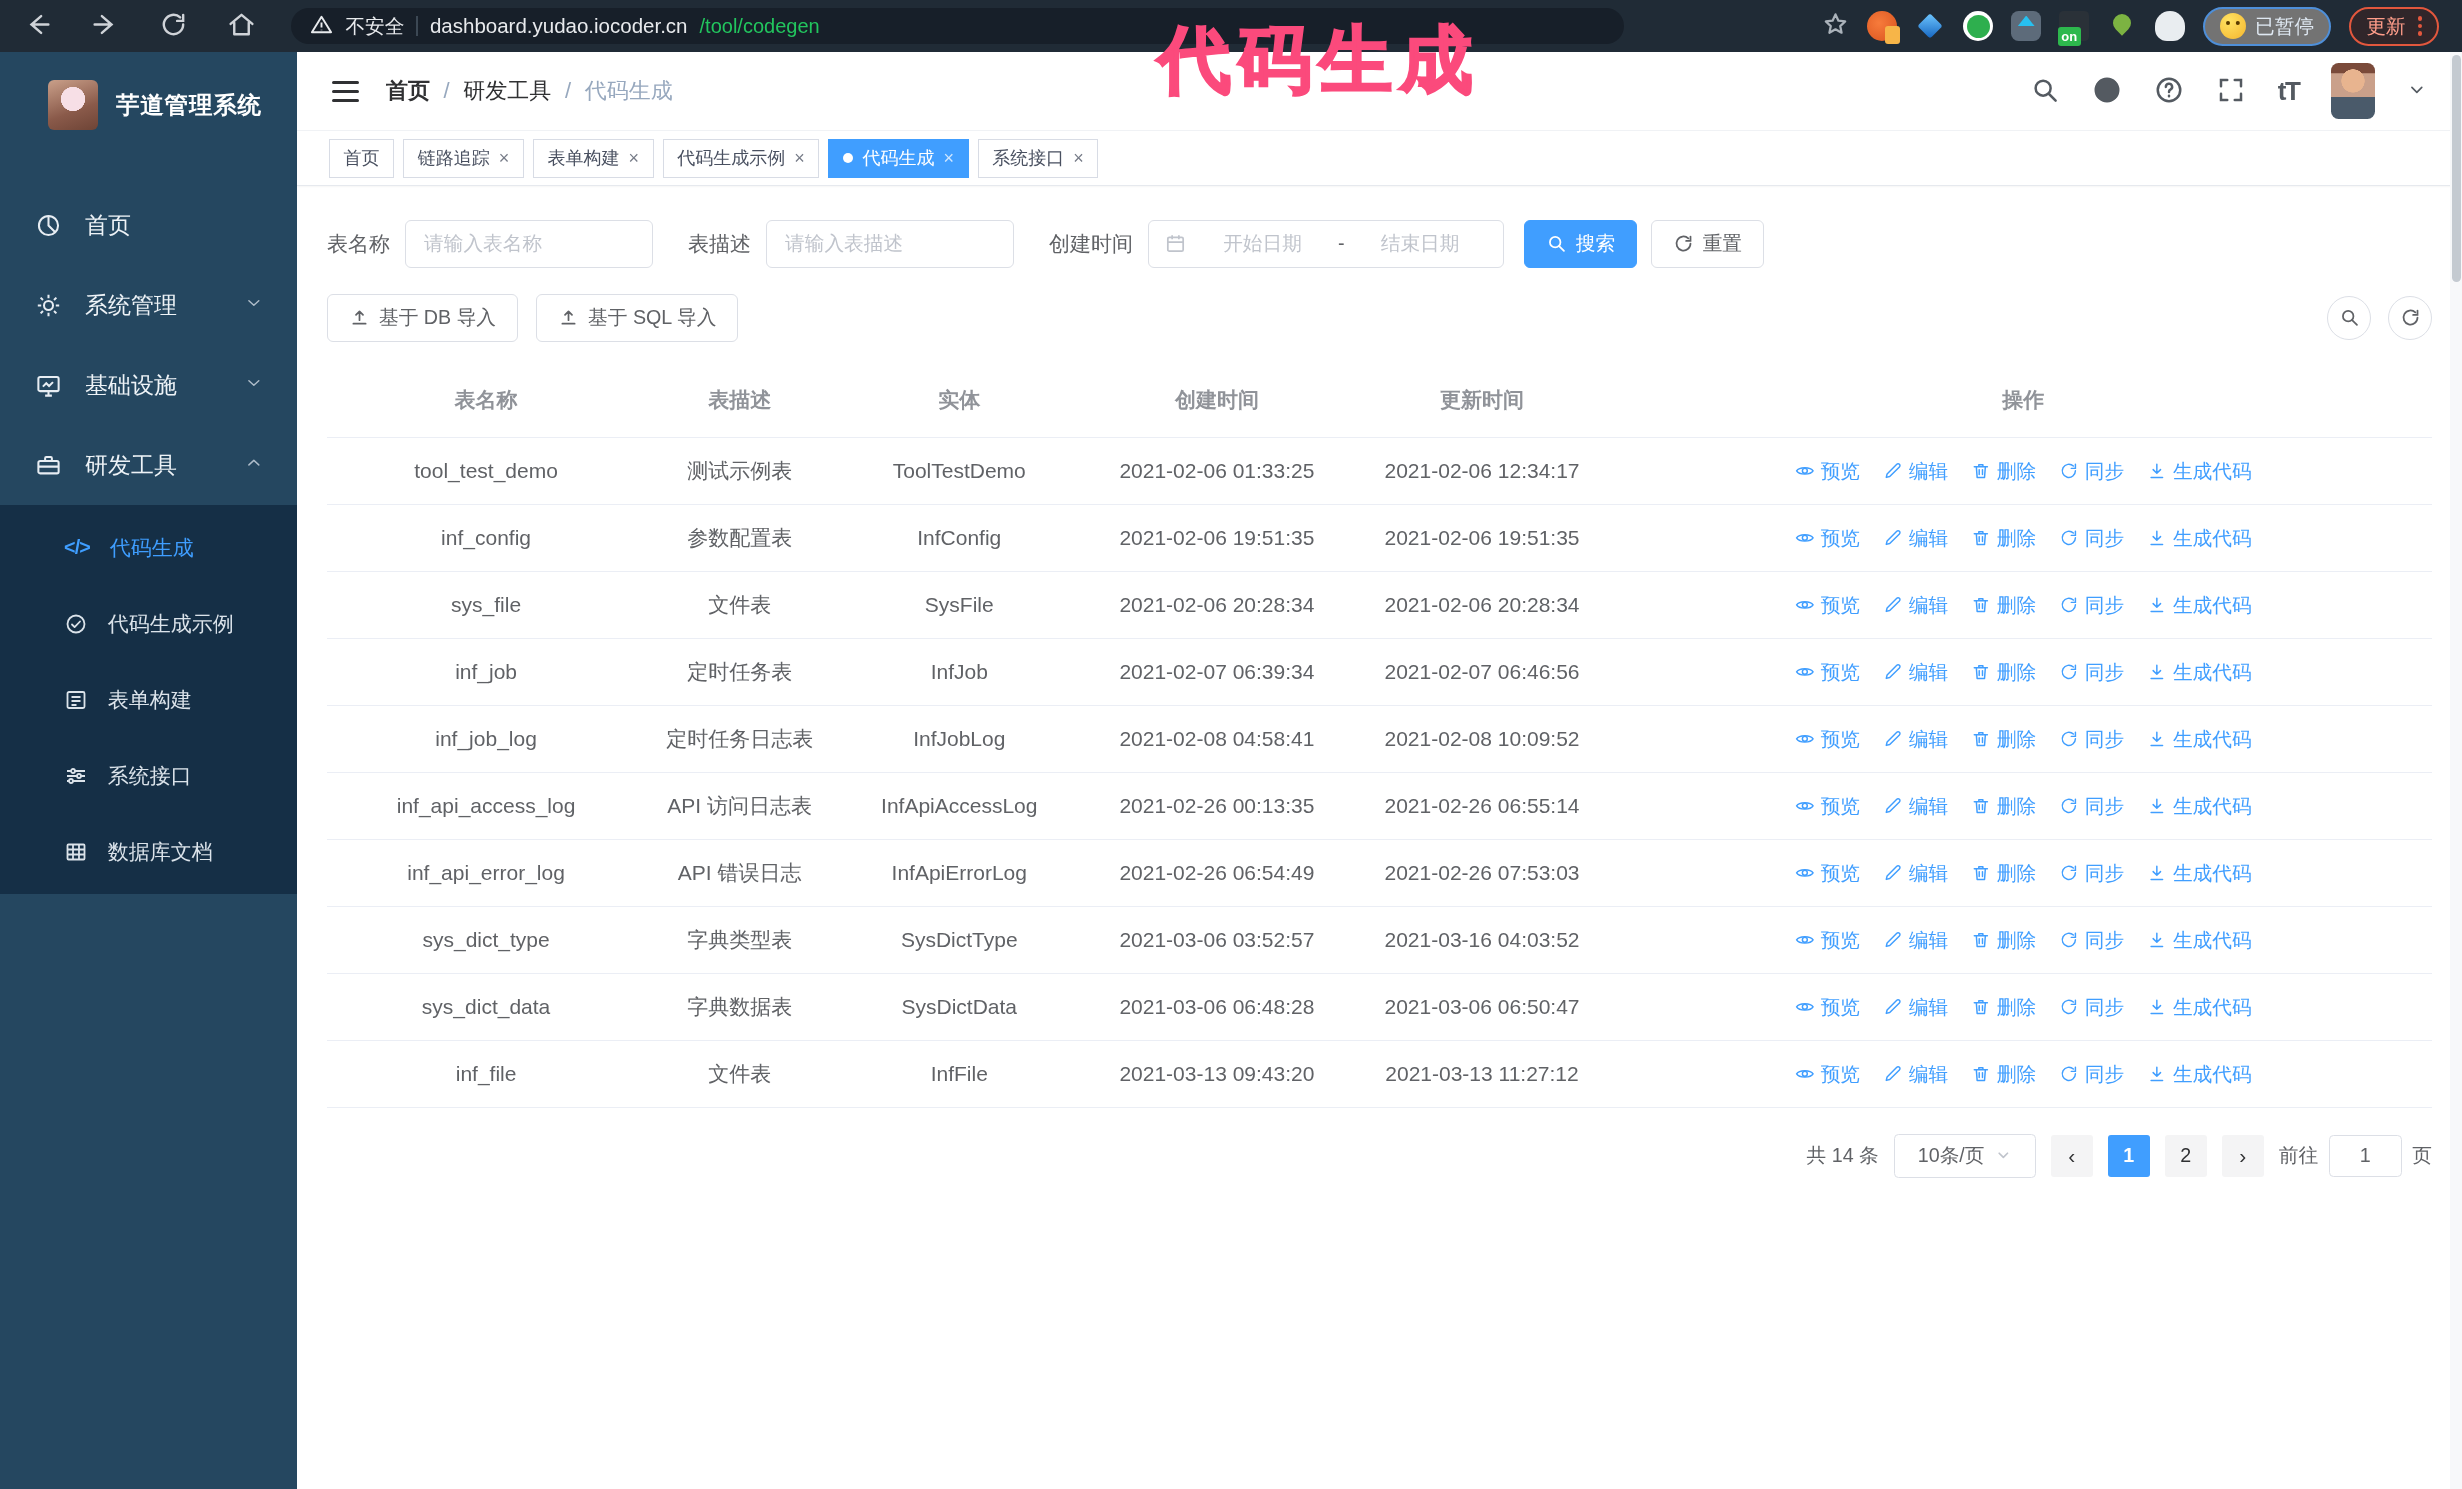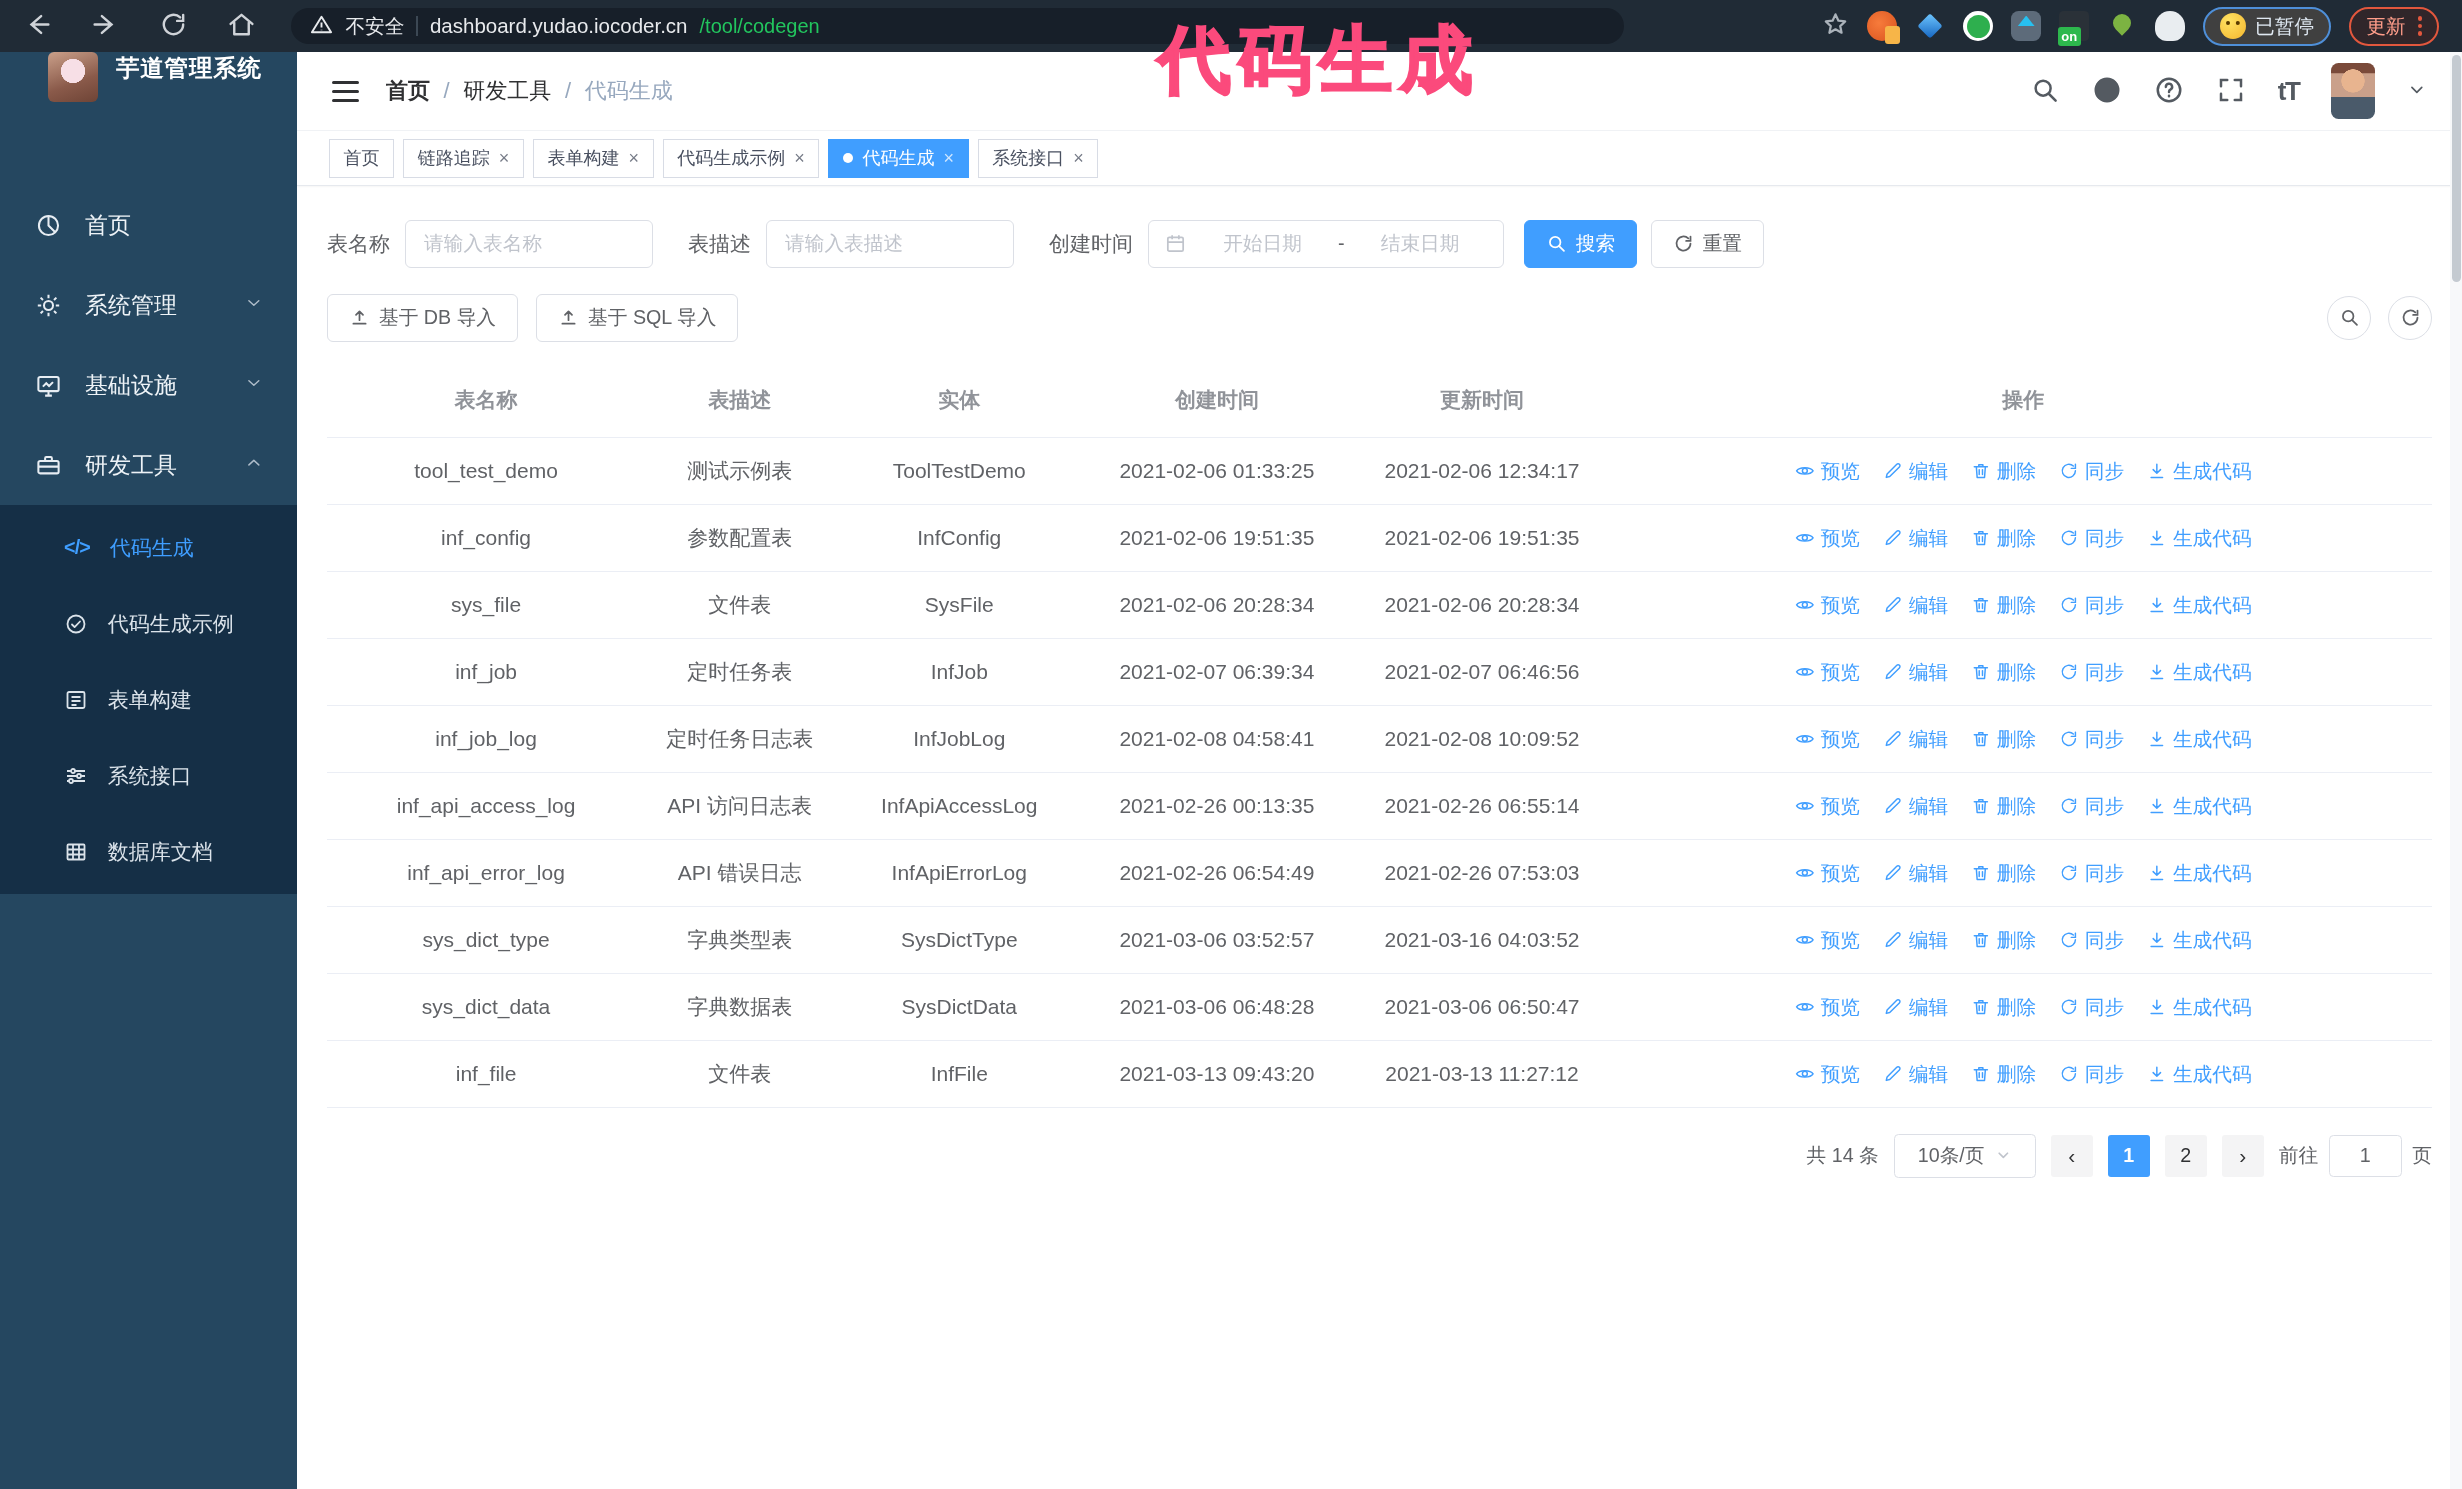--- a/index.html
+++ b/index.html
@@ -27,31 +27,31 @@
   .ext-3 { background:#fff; border-radius:50%; }
   .ext-3::after { content:""; position:absolute; left:3.8px; top:3.8px; width:23px; height:23px; border-radius:50%; background:#2eaf4e; }
   .ext-4 { background:#5d6b7a; }
   .ext-4::after { content:""; position:absolute; left:6.8px; top:4.5px; width:16.7px; height:10.6px; background:#27c0f0; clip-path:polygon(50% 0,100% 100%,0 100%); }
   .ext-5 { background:#2a3138; border-radius:4.5px; }
   .ext-5 .on-badge { position:absolute; left:-1.5px; bottom:-4.5px; background:#2db84d; color:#fff; font-size:13px; line-height:1; padding:3px 3.8px; border-radius:3px; font-weight:700; }
   .ext-6 { background:transparent; }
   .ext-6::after { content:""; position:absolute; left:6px; top:3px; width:18px; height:18px; background:#7cb342; border-radius:50% 50% 50% 0; transform:rotate(-45deg); }
   .ext-7 { background:#e9edf0; border-radius:50% 50% 40% 40%; }
   .pill { display:flex; align-items:center; gap:9px; height:39px; border-radius:21px; padding:0 15px; font-size:19.7px; }
-  .pill-paused { border:2.3px solid #4e8fd9; background:#404040; color:#dfe8f2; }
+  .pill-paused { border:2.3px solid #4e8fd9; background:#737373; color:#dfe8f2; }
   .emoji-face { width:26px; height:26px; border-radius:50%; background:radial-gradient(circle at 35% 30%, #ffe262, #f4b52e); position:relative; }
   .emoji-face::after { content:""; position:absolute; left:6px; top:8.3px; width:3.8px; height:3.8px; border-radius:50%; background:#5a3b00; box-shadow:9.8px 0 0 #5a3b00; }
   .pill-update { border:2.3px solid #e2573d; background:#30262a; color:#ff9d8a; gap:12px; }
   .kebab { display:flex; flex-direction:column; gap:3px; }
   .kebab i { width:4.5px; height:4.5px; border-radius:50%; background:#e2573d; }
 
   
   .app { display:flex; height:1438px; }
   .sidebar { width:297px; flex:0 0 297px; background:#254760; display:flex; flex-direction:column; }
-  .logo-row { height:106px; display:flex; align-items:flex-start; gap:18px; padding-left:48px; }
+  .logo-row { height:106px; display:flex; align-items:center; gap:18px; padding-left:48px; }
   .logo-img { width:50px; height:50px; border-radius:6px; background:
       radial-gradient(circle at 50% 38%, #f7dfe6 0 30%, transparent 31%),
       linear-gradient(160deg,#caa08a,#8a5a4a 60%,#6e4436); }
   .logo-title { color:#fff; font-size:23.5px; font-weight:700; letter-spacing:0.8px; }
   .menu { padding-top:27px; }
   .menu-item { height:80px; display:flex; align-items:center; padding:0 33px 0 35px; gap:23px; color:#eef3f7; font-size:23px; cursor:default; }
   .menu-item svg { width:27px; height:27px; stroke:#e7edf3; stroke-width:1.8; fill:none; flex:0 0 auto; }
   .menu-item .chev { margin-left:auto; }
   .menu-item .chev svg { width:19.7px; height:19.7px; stroke:#aebcc9; }
   .submenu { background:#152f46; padding:4.5px 0; }

